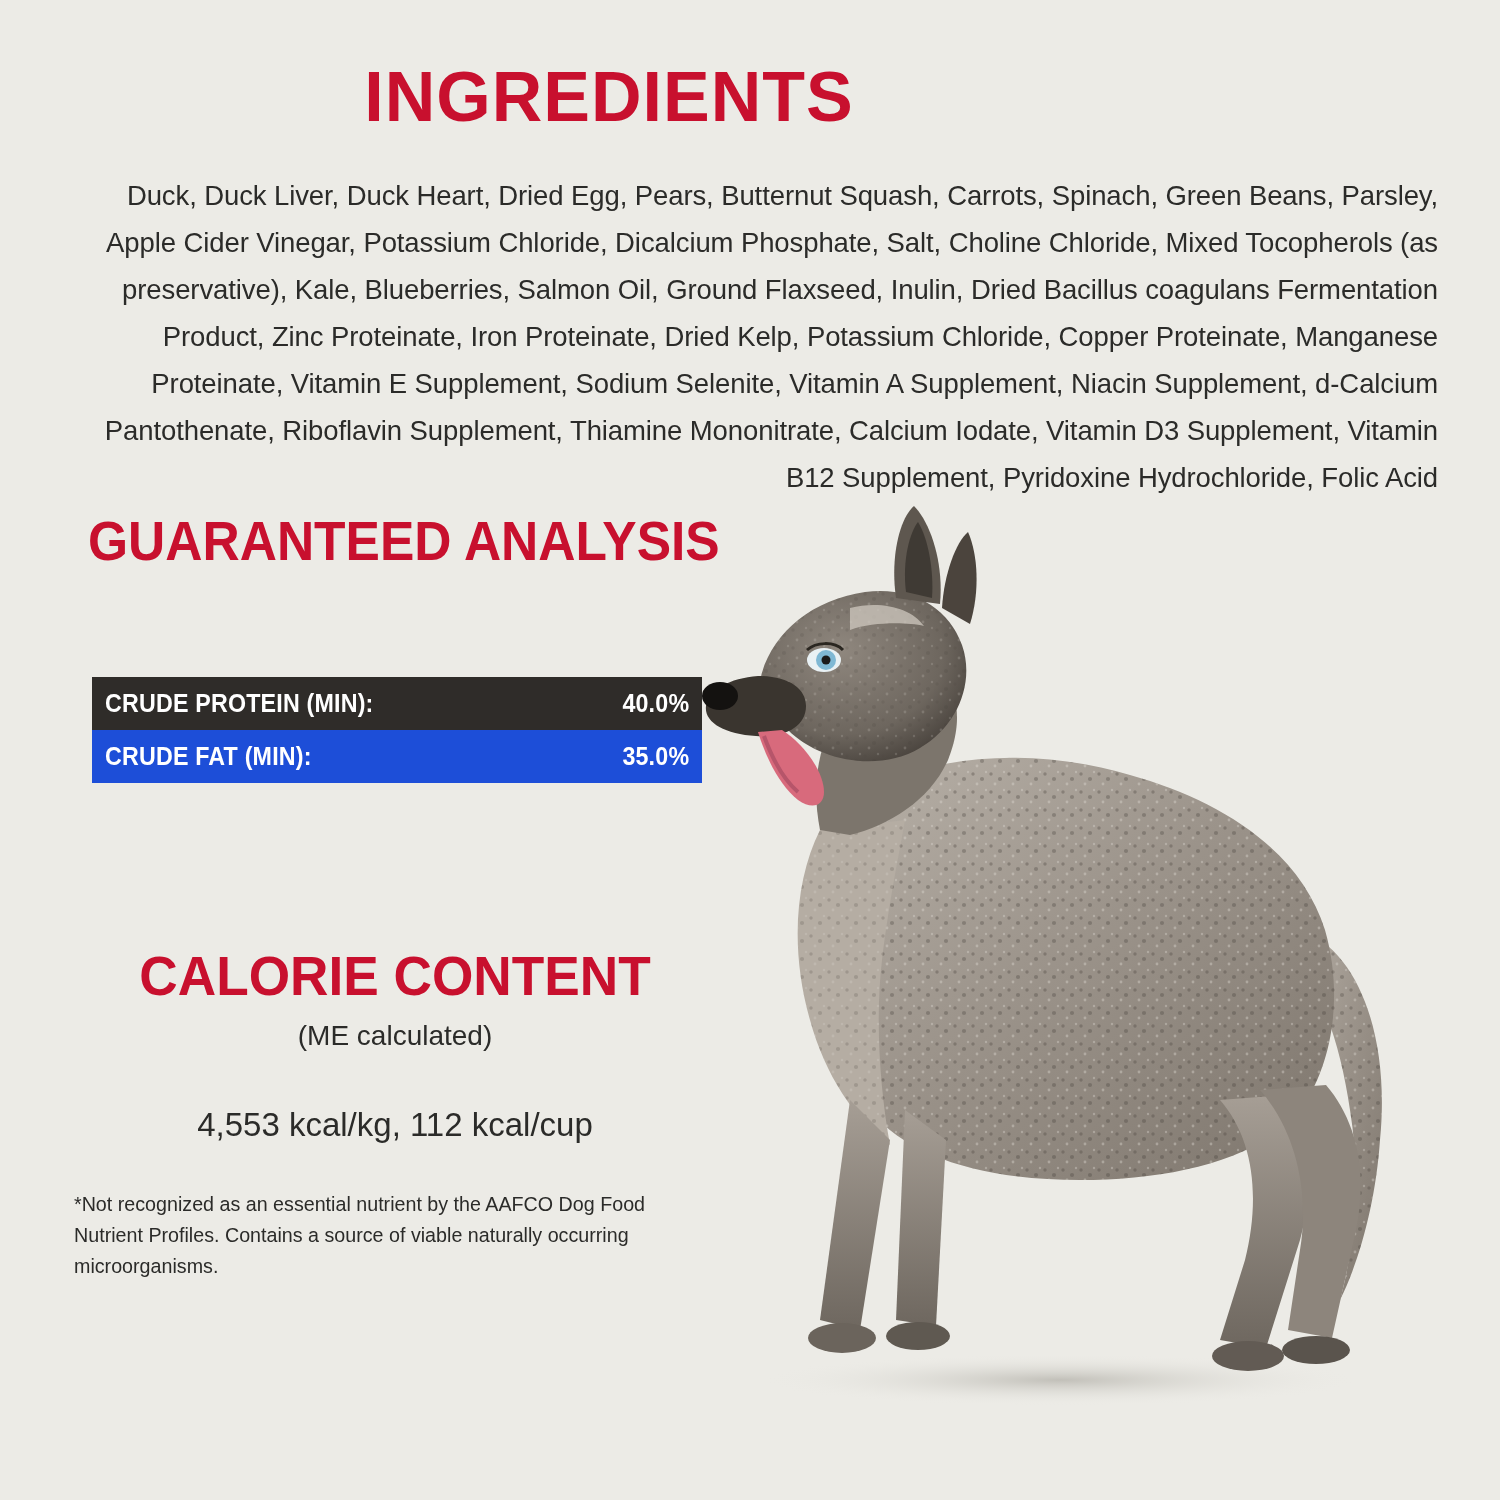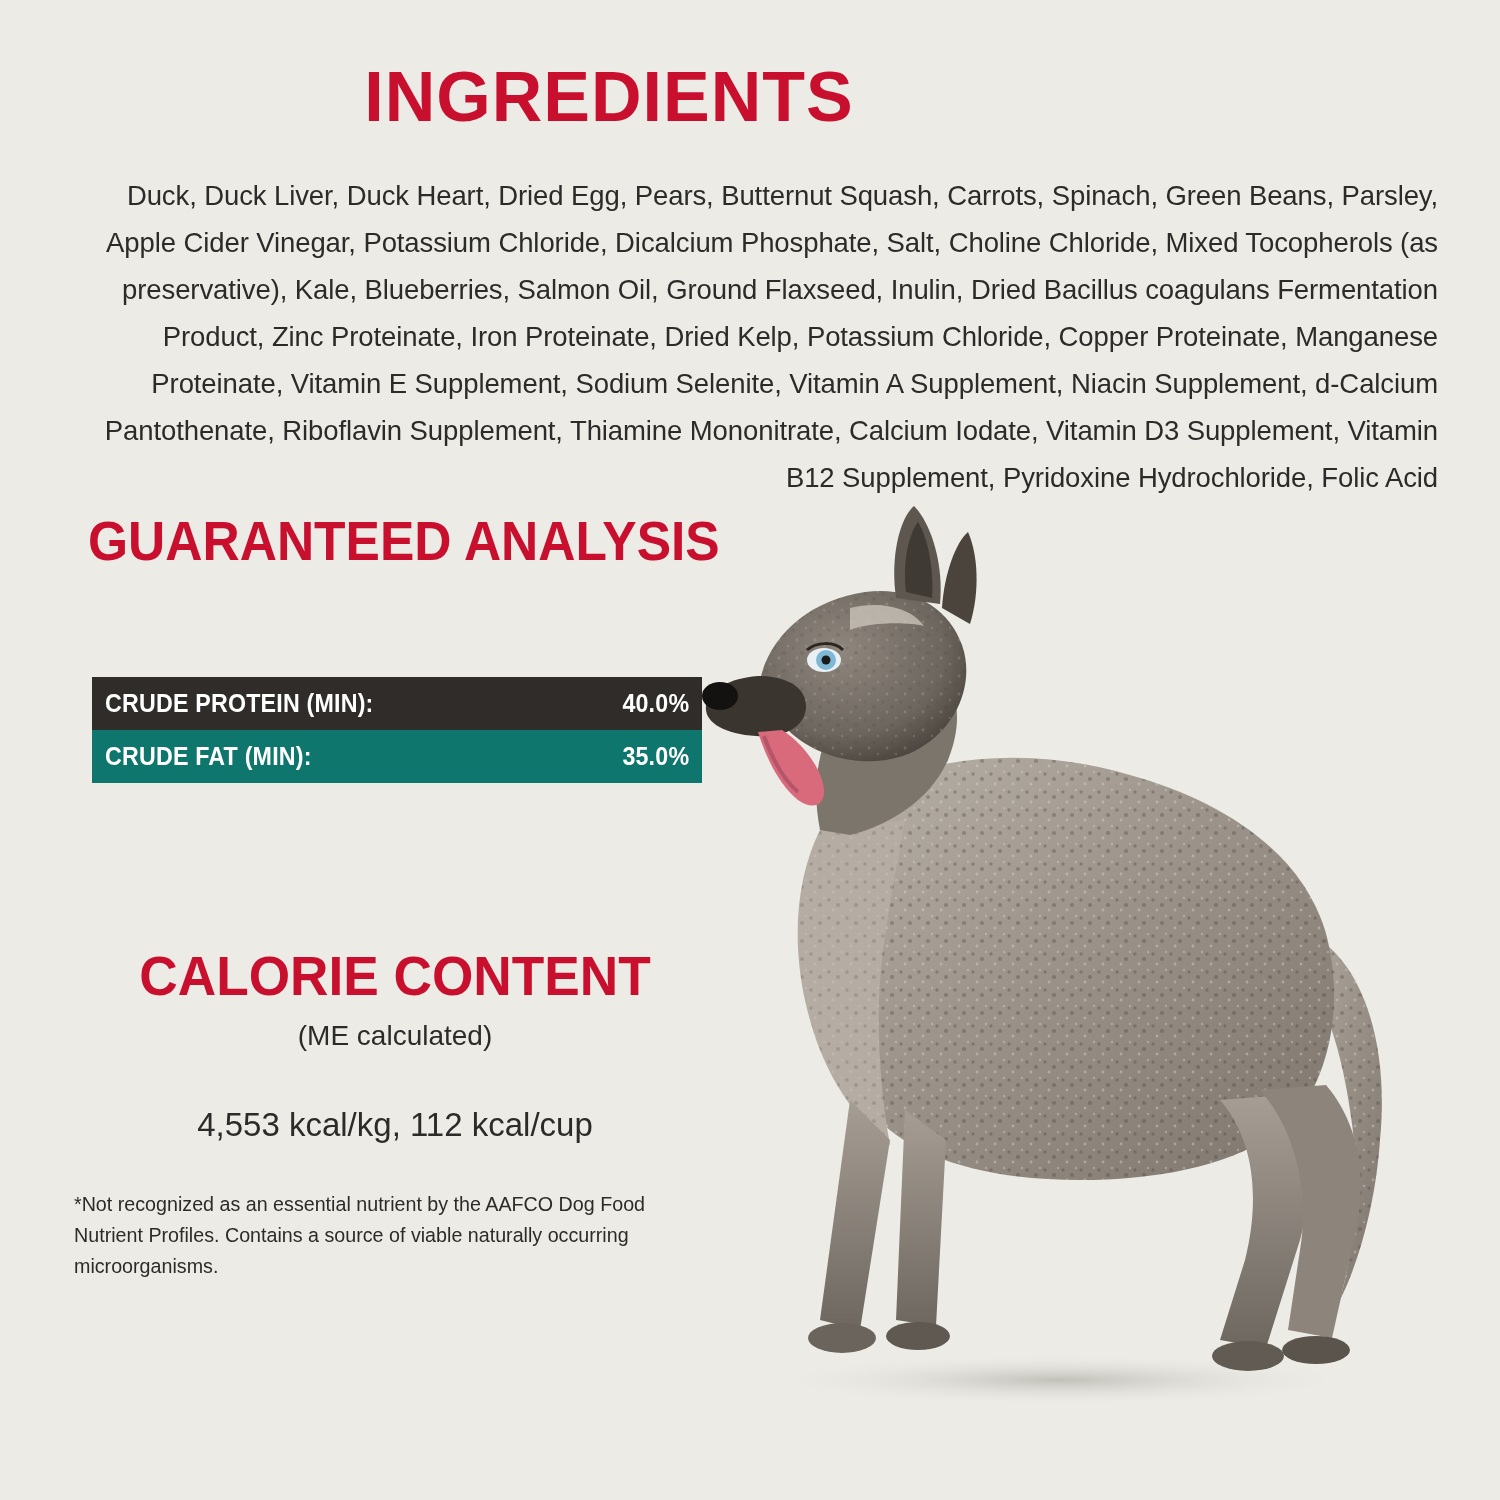--- a/index.html
+++ b/index.html
@@ -68,21 +68,21 @@
     left: 92px;
     top: 638px;
     width: 610px;
     border-collapse: collapse;
     margin-top: 39px;
   }
   .ga-table tr {
     height: 53px;
   }
   .ga-table tr.dark { background: #2f2c29; color: #ffffff; }
-  .ga-table tr.light { background: #0f766e; color: #ffffff; }
+  .ga-table tr.light { background: #1d4ed8; color: #ffffff; }
   .ga-table td {
     padding: 0 14px;
     font-size: 25px;
     font-weight: bold;
     letter-spacing: 0.2px;
     white-space: nowrap;
     transform: scaleX(0.93);
     transform-origin: left center;
   }
   .ga-table td.value {

